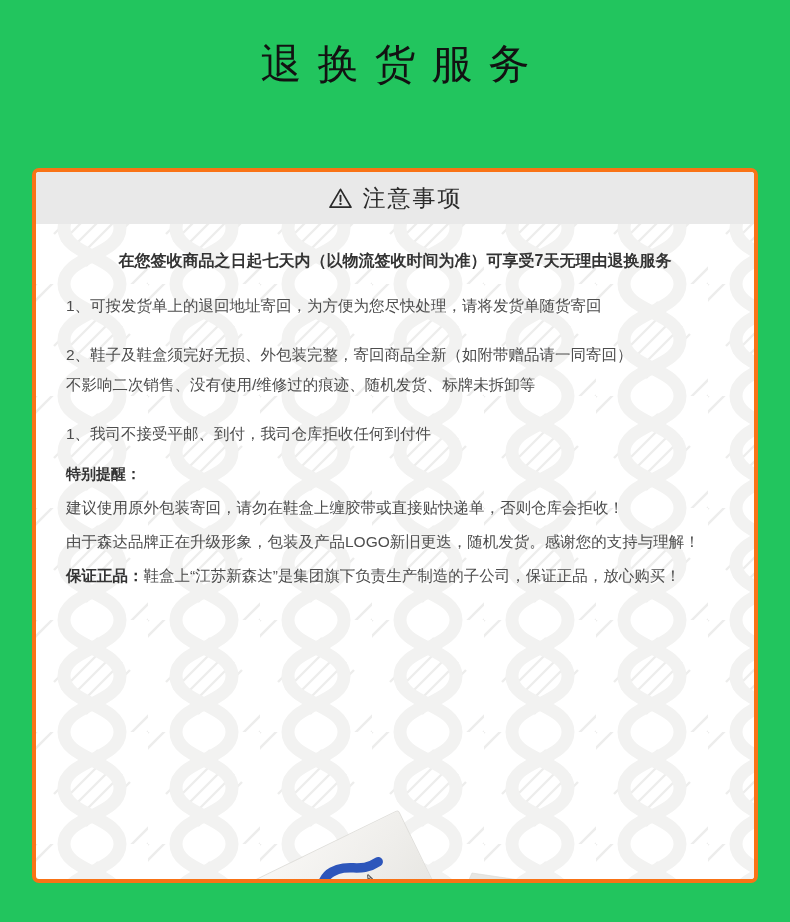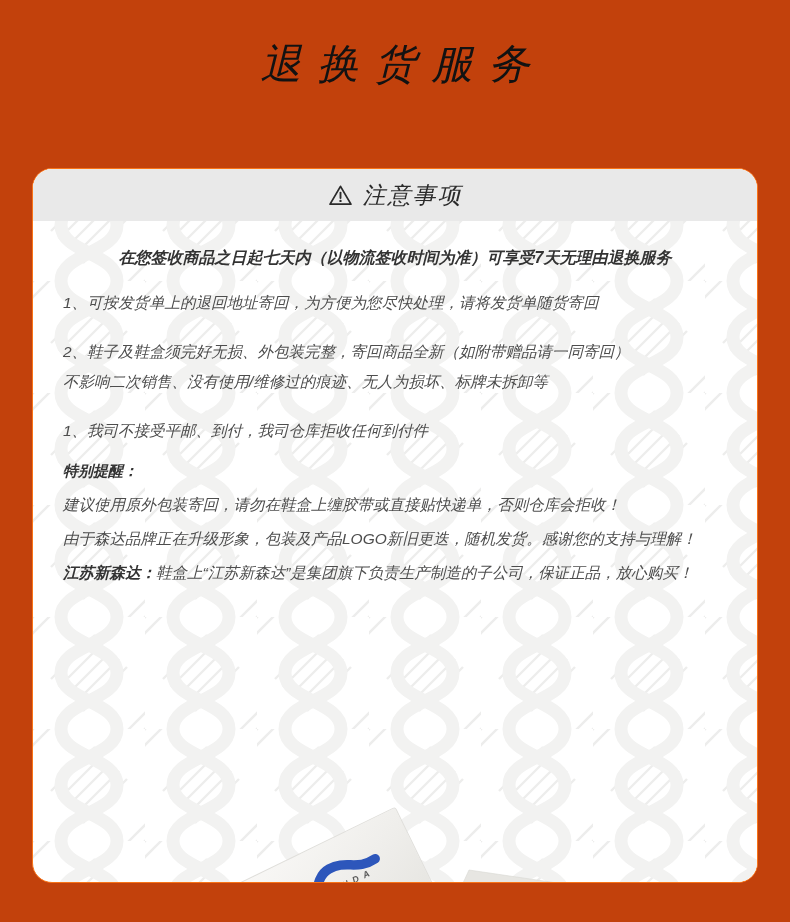--- a/index.html
+++ b/index.html
@@ -1,26 +1,26 @@
 <!DOCTYPE html>
 <html><head>
 <meta charset="utf-8">
 <style>
   html,body{margin:0;padding:0;background:#ffffff;width:790px;height:922px;overflow:hidden;
     font-family:"Liberation Sans","DejaVu Sans",sans-serif;}
-  .page{position:relative;width:790px;height:922px;background:#c2410c;font-style:italic;}
+  .page{position:relative;width:790px;height:922px;background:#22c55e;}
 
   
   .page-title{position:absolute;top:38px;left:0;width:790px;text-align:center;
     font-size:41px;font-weight:500;color:#121212;letter-spacing:16px;padding-left:16px;
     box-sizing:border-box;line-height:52px;}
 
   
   .card{position:absolute;left:32px;top:168px;width:726px;height:715px;
-    background:#ffffff;border:1px solid #f97316;border-radius:20px;overflow:hidden;box-sizing:border-box;}
+    background:#ffffff;border:4px solid #f97316;border-radius:7px;overflow:hidden;box-sizing:border-box;}
   .pattern-layer{position:absolute;left:0;top:0;width:100%;height:100%;z-index:0;}
   .card-header{position:relative;z-index:2;height:52px;background:#e9e9e9;
     display:flex;align-items:center;justify-content:center;}
   .card-header .warn-icon{width:25px;height:25px;margin-right:10px;display:block;}
   .card-header .hd-label{font-size:23px;font-weight:500;color:#2b2b2b;letter-spacing:2px;}
 
   .card-body{position:relative;z-index:1;padding:0 30px;color:#4d4d4d;}
   .intro{margin-top:26px;text-align:center;font-size:16px;font-weight:700;color:#333;line-height:22px;}
   .item{margin-top:19px;font-size:15.5px;line-height:30px;color:#4d4d4d;}
   .item .ln{white-space:nowrap;}
@@ -88,31 +88,31 @@
 
     <div class="card-body">
       <div class="intro">在您签收商品之日起七天内（以物流签收时间为准）可享受7天无理由退换服务</div>
 
       <div class="item">
         <div class="ln">1、可按发货单上的退回地址寄回，为方便为您尽快处理，请将发货单随货寄回</div>
       </div>
 
       <div class="item">
         <div class="ln">2、鞋子及鞋盒须完好无损、外包装完整，寄回商品全新（如附带赠品请一同寄回）</div>
-        <div class="ln">不影响二次销售、没有使用/维修过的痕迹、无人为损坏、标牌未拆卸等</div>
+        <div class="ln">不影响二次销售、没有使用/维修过的痕迹、随机发货、标牌未拆卸等</div>
       </div>
 
       <div class="item">
         <div class="ln">1、我司不接受平邮、到付，我司仓库拒收任何到付件</div>
       </div>
 
       <div class="special-heading">特别提醒：</div>
       <div class="sp-line">建议使用原外包装寄回，请勿在鞋盒上缠胶带或直接贴快递单，否则仓库会拒收！</div>
       <div class="sp-line">由于森达品牌正在升级形象，包装及产品LOGO新旧更迭，随机发货。感谢您的支持与理解！</div>
-      <div class="sp-line"><span class="tip-label">江苏新森达：</span><span>鞋盒上“江苏新森达”是集团旗下负责生产制造的子公司，保证正品，放心购买！</span></div>
+      <div class="sp-line"><span class="tip-label">保证正品：</span><span>鞋盒上“江苏新森达”是集团旗下负责生产制造的子公司，保证正品，放心购买！</span></div>
     </div>
 
     <div class="figure">
 
       <div class="lidbox">
         <div class="lid-top">
           <div class="brand">
             <svg class="brand-swoosh" width="110" height="52" viewBox="0 0 110 52" xmlns="http://www.w3.org/2000/svg">
               <path d="M6 44 C 34 44 36 9 58 8 C 78 7 82 22 104 19" fill="none" stroke="#2d56bb" stroke-width="9.5" stroke-linecap="round"></path>
             </svg>

